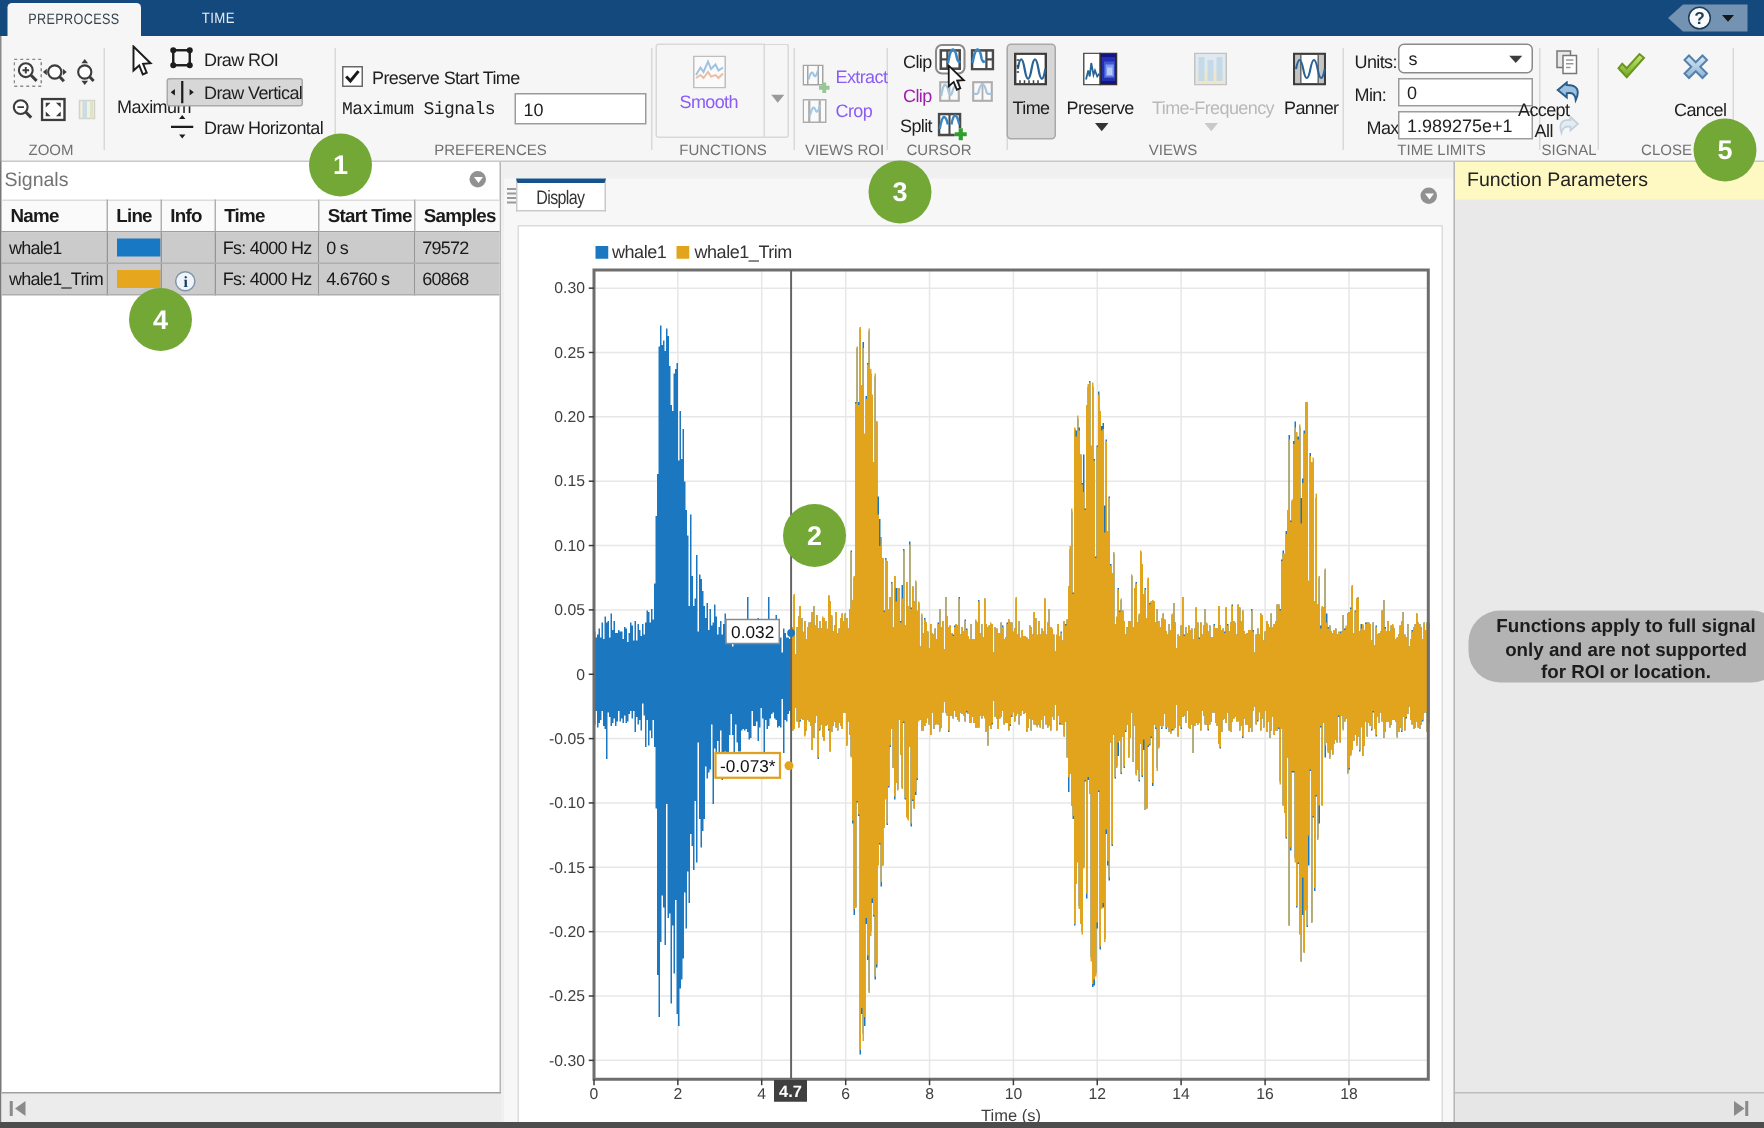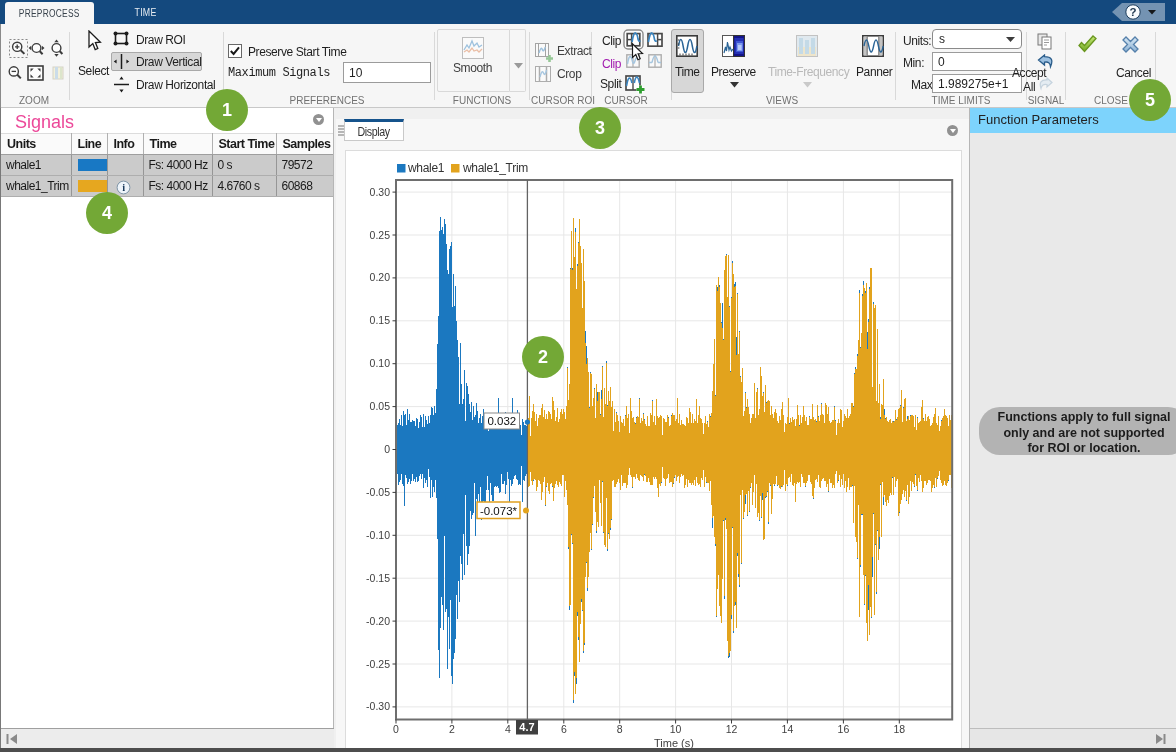--- a/index.html
+++ b/index.html
@@ -6,41 +6,41 @@
 html,body { width:1176px; height:752px; overflow:hidden; }
 body { font-family:"Liberation Sans", sans-serif; background:#f6f6f6; position:relative; }
 #tabbar { position:absolute; left:0; top:0; width:1176px; height:24px; background:#14497e; }
 .tab-sel { position:absolute; left:5px; top:2px; width:89px; height:22px; background:#f6f6f6; border-radius:3px 3px 0 0; color:#38424b; font-size:10px; letter-spacing:0.3px; text-align:center; line-height:23px; }
 .tab-un { position:absolute; left:94px; top:0; width:103px; height:24px; color:#e8edf2; font-size:10px; letter-spacing:0.3px; text-align:center; line-height:25px; }
 #helpbtn { position:absolute; left:1110px; top:2px; width:56px; height:20px; }
 #toolbar { position:absolute; left:0; top:24px; width:1176px; height:84px; background:#f6f6f6; border-bottom:1px solid #c8c8c8; }
 .sep { position:absolute; top:8px; height:68px; width:1px; background:#d9d9d9; }
 .slabel { position:absolute; top:71px; font-size:10px; color:#717171; text-align:center; white-space:nowrap; }
 .tbtext { font-size:12px; color:#1f1f1f; white-space:nowrap; letter-spacing:-0.4px; }
-.gray { color:#404040; }
+.gray { color:#8b5cf6; }
 .icon { position:absolute; }
 #main { position:absolute; left:0; top:108px; width:1176px; height:640px; background:#f0f0f0; }
 
 #leftp { position:absolute; left:0; top:0; width:334px; height:640px; background:#fff; border-right:1px solid #b6b6b6; border-left:1px solid #787878; }
-#leftp .title { position:absolute; left:14px; top:4px; font-size:18px; color:#ec4899; }
+#leftp .title { position:absolute; left:2px; top:4px; font-size:13px; color:#737373; }
 .collapse { position:absolute; width:11px; height:11px; border-radius:50%; background:#919191; }
 .collapse:after { content:""; position:absolute; left:2.6px; top:4px; border-left:3px solid transparent; border-right:3px solid transparent; border-top:4px solid #fff; }
 table#sigtab { position:absolute; left:0; top:25px; border-collapse:collapse; table-layout:fixed; width:332px; font-size:12px; color:#1a1a1a; }
 #sigtab th { letter-spacing:-0.5px; font-weight:bold; text-align:left; background:#fafafa; border-top:1px solid #dcdcdc; height:21px; padding:0 0 0 6px; font-size:12.5px; border-right:1px solid #b0b0b0; border-bottom:1px solid #9e9e9e; white-space:nowrap; overflow:hidden;}
 #sigtab td { letter-spacing:-0.5px; background:#cbcbcb; height:21px; padding:0 0 0 5px; border-right:1px solid #969696; border-bottom:1px solid #aeaeae; white-space:nowrap; overflow:hidden;}
 #sigtab th:last-child, #sigtab td:last-child { border-right:none; }
 .swatch { width:30px; height:12px; margin-left:1px; }
 #leftfoot { position:absolute; left:0; top:620px; width:333px; height:20px; background:#ececec; border-top:1px solid #9f9f9f; }
 
 #centerp { position:absolute; left:336px; top:0; width:633px; height:640px; background:#f7f7f7;margin-top:11px; }
 #disptab { position:absolute; left:8px; top:0; width:60px; height:22px; background:#fff; border:1px solid #c9c9c9; border-top:3px solid #15538c; letter-spacing:-0.5px; font-size:13px; color:#333; text-align:center; line-height:19px; }
 #card { position:absolute; left:9px; top:31px; width:617px; height:605px; background:#fff; border:1px solid #dcdcdc; }
 
 #rightp { position:absolute; left:969px; top:0; width:207px; height:640px; background:#e9e9e9; border-left:1px solid #b6b6b6; }
-#rptitle { position:absolute; left:0; top:0; width:206px; height:25px; background:#7dd3fc; }
+#rptitle { position:absolute; left:0; top:0; width:206px; height:25px; background:#fef9c3; }
 #rptitle span { position:absolute; left:8px; top:4px; font-size:13px; color:#222; }
 #msgbox { position:absolute; left:9px; top:299px; width:210px; height:48px; background:#b3b3b3; border-radius:21px; font-size:12.5px; font-weight:bold; color:#1c1c1c; text-align:center; line-height:15.5px; padding-top:3px;}
 #rightfoot { position:absolute; left:0; top:620px; width:206px; height:20px; background:#e6e6e6; border-top:1px solid #bdbdbd; }
 #bottombar { position:absolute; left:0; top:748px; width:1176px; height:4px; background:#4d4d4d; }
 .callout { position:absolute; width:42px; height:42px; border-radius:50%; background:#73a836; color:#fff; font-size:18px; font-weight:bold; text-align:center; line-height:42px; z-index:50; }
 input.tbox { position:absolute; border:1px solid #9b9b9b; background:#fff; font-family:"Liberation Sans",sans-serif; font-size:12px; color:#1f1f1f; padding:0 0 0 5px; }
 .pressed { position:absolute; background:#d7d7d7; border:1px solid #a9a9a9; border-radius:2px; }
 </style>
 </head>
 <body>
@@ -63,21 +63,21 @@
   <div class="sep" style="left:591px"></div>
   <div class="sep" style="left:671px"></div>
   <div class="sep" style="left:895px"></div>
   <div class="sep" style="left:1026px"></div>
   <div class="sep" style="left:1065px"></div>
   <div class="sep" style="left:1155px"></div>
   <div class="slabel" style="left:10px;width:48px;">ZOOM</div>
   <div class="slabel" style="left:82px;width:110px;margin-top:42px;">SELECTION</div>
   <div class="slabel" style="left:272px;width:110px;">PREFERENCES</div>
   <div class="slabel" style="left:427px;width:110px;">FUNCTIONS</div>
-  <div class="slabel" style="left:524px;width:78px;">CURSOR ROI</div>
+  <div class="slabel" style="left:524px;width:78px;">VIEWS ROI</div>
   <div class="slabel" style="left:587px;width:78px;">CURSOR</div>
   <div class="slabel" style="left:743px;width:78px;">VIEWS</div>
   <div class="slabel" style="left:922px;width:78px;">TIME LIMITS</div>
   <div class="slabel" style="left:1007px;width:78px;">SIGNAL</div>
   <div class="slabel" style="left:1072px;width:78px;">CLOSE</div>
   <div id="icons">
 <svg class="icon" style="left:9px;top:15px" width="19" height="19" viewBox="0 0 19 19">
   <rect x="0.5" y="0.5" width="18" height="18" fill="none" stroke="#8a8a8a" stroke-dasharray="2 2"></rect>
   <circle cx="8.2" cy="7.8" r="4.6" fill="#fdfdfd" stroke="#3c3c3c" stroke-width="1.4"></circle>
   <line x1="11.7" y1="11.2" x2="15.4" y2="14.9" stroke="#3c3c3c" stroke-width="2"></line>
@@ -106,21 +106,21 @@
 </svg>
 <svg class="icon" style="left:51px;top:41px" width="15" height="16" viewBox="0 0 15 16" opacity="0.55">
   <rect x="2" y="2" width="10" height="12" fill="#f3edc4" stroke="#b9b4a0"></rect>
   <rect x="4" y="2" width="3" height="12" fill="#a8c8e0"></rect>
   <rect x="9" y="2" width="2" height="12" fill="#c8d8a8"></rect>
 </svg>
 
 <svg class="icon" style="left:85px;top:6px" width="17" height="22" viewBox="0 0 17 22">
   <path d="M4 1 L4 17 L7.8 13.6 L10.2 19.6 L12.8 18.5 L10.4 12.6 L15.4 12.2 Z" fill="#fff" stroke="#1c1c1c" stroke-width="1.3"></path>
 </svg>
-<div class="tbtext" style="position:absolute;left:78px;top:40px;">Select</div>
+<div class="tbtext" style="position:absolute;left:78px;top:40px;">Maximum</div>
 <svg class="icon" style="left:113px;top:7px" width="16" height="15" viewBox="0 0 16 15">
   <rect x="2.5" y="2.5" width="11" height="10" fill="none" stroke="#1c1c1c" stroke-width="1.6"></rect>
   <g fill="#1c1c1c">
           <circle cx="2.5" cy="2.5" r="2"></circle>
           <circle cx="13.5" cy="2.5" r="2"></circle>
           <circle cx="2.5" cy="12.5" r="2"></circle>
           <circle cx="13.5" cy="12.5" r="2"></circle>
         </g>
 </svg>
 <div class="tbtext" style="position:absolute;left:136px;top:9px;">Draw ROI</div>
@@ -315,21 +315,21 @@
       <colgroup>
           <col style="width:70px">
           <col style="width:36px">
           <col style="width:36px">
           <col style="width:69px">
           <col style="width:64px">
           <col style="width:57px">
         </colgroup>
       <tbody>
           <tr>
-            <th>Units</th>
+            <th>Name</th>
             <th>Line</th>
             <th>Info</th>
             <th>Time</th>
             <th>Start Time</th>
             <th>Samples</th>
           </tr>
       <tr>
             <td>whale1</td>
             <td>
               <div class="swatch" style="background:#1878c4"></div>

